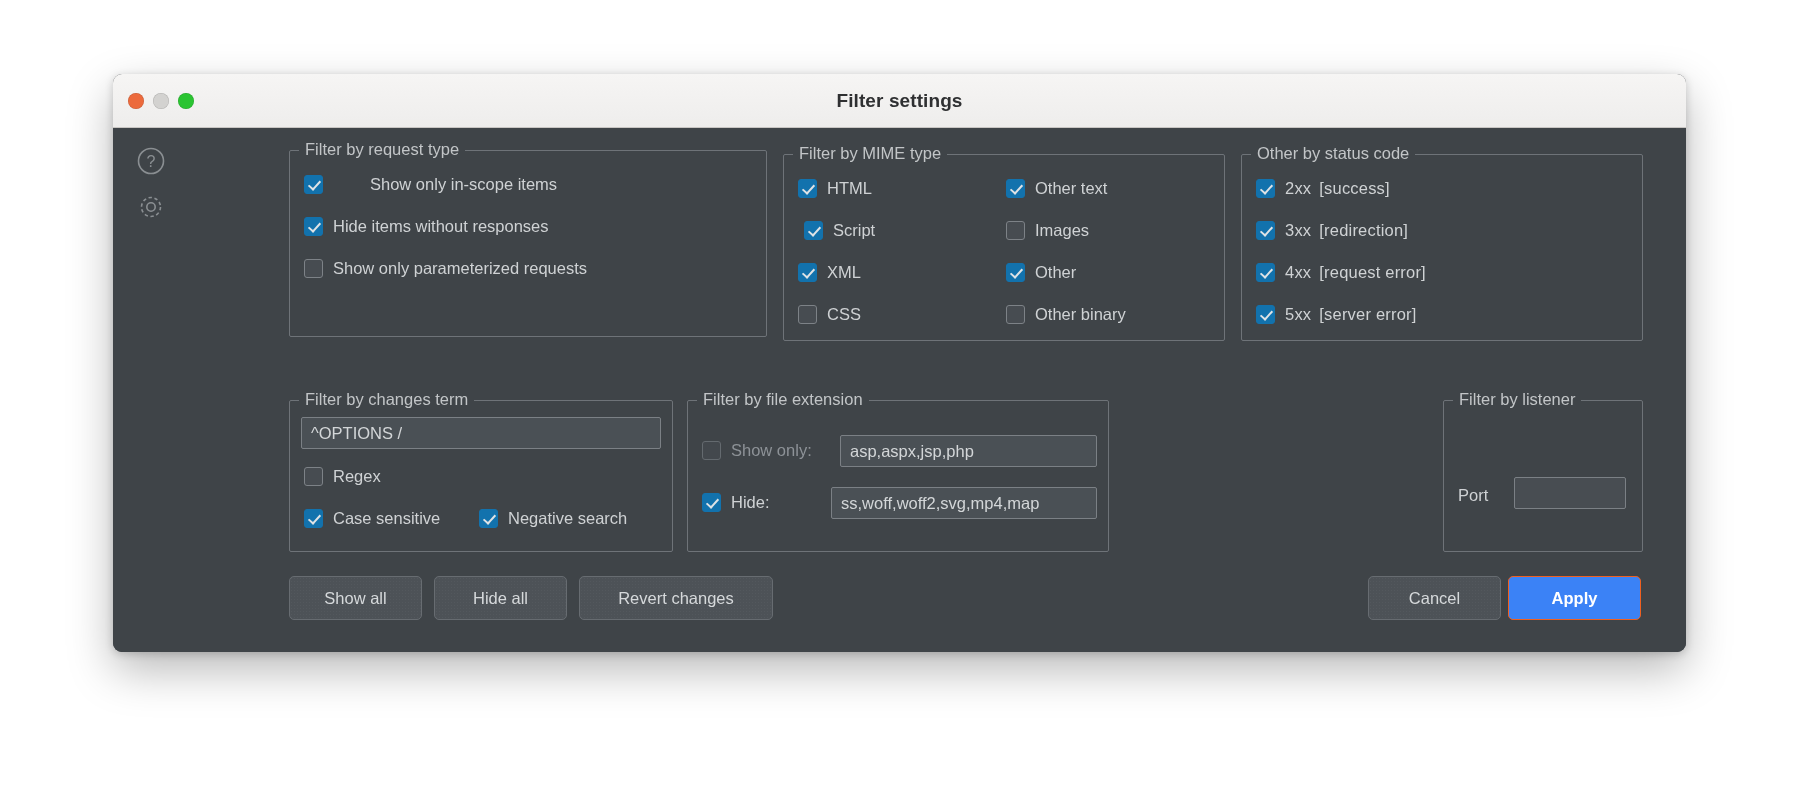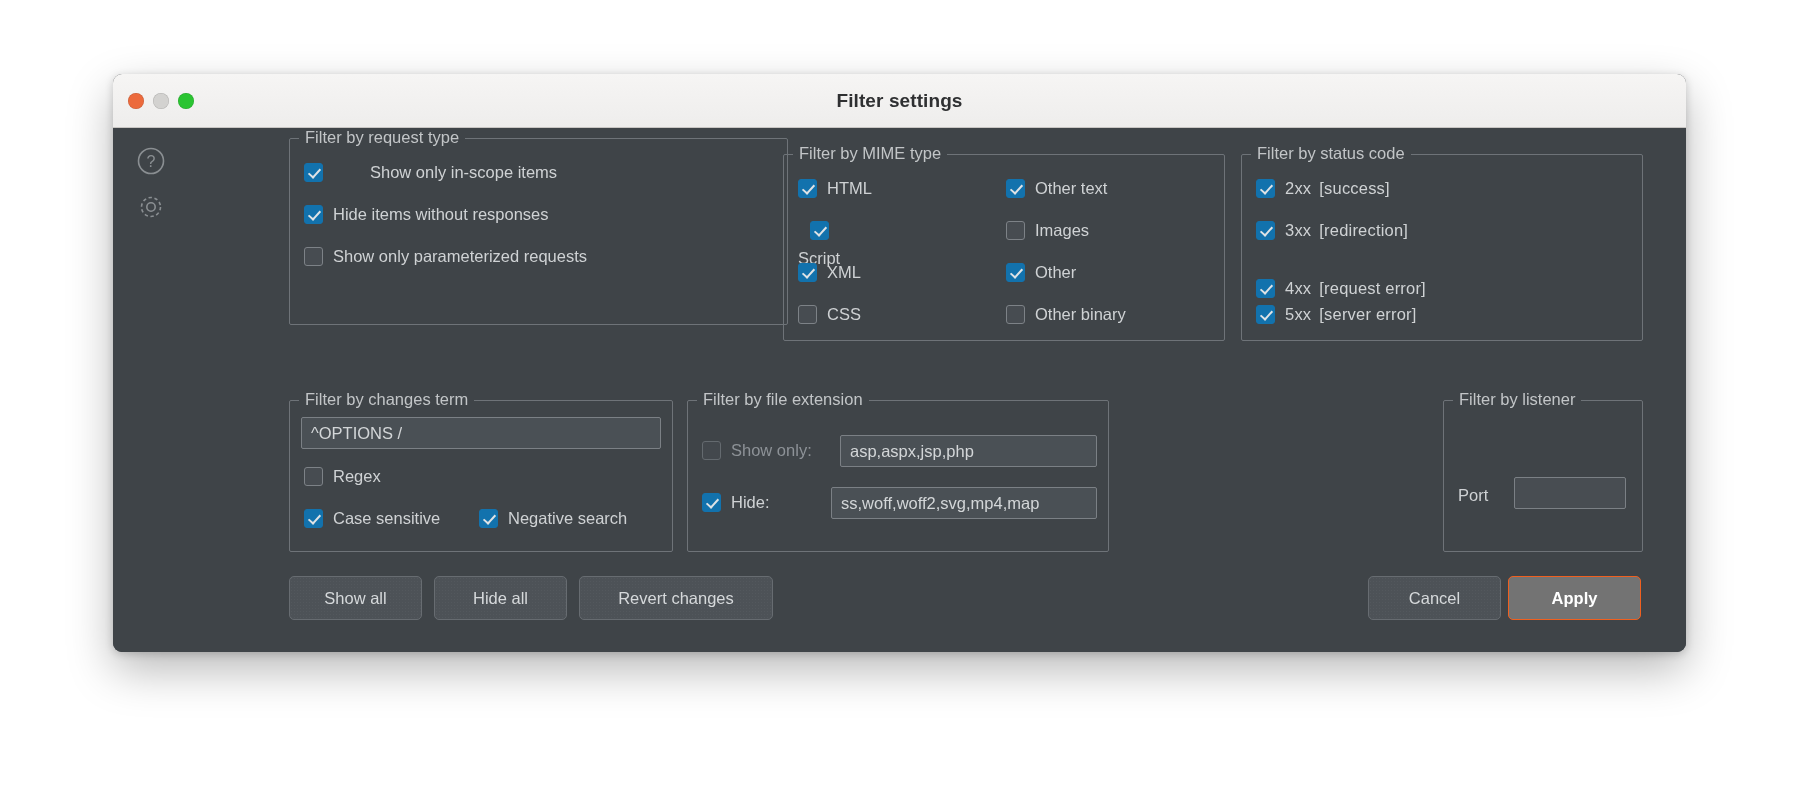--- a/index.html
+++ b/index.html
@@ -197,21 +197,21 @@
     font-size: 16.5px;
     font-family: "Liberation Sans", sans-serif;
     display: flex;
     align-items: center;
     justify-content: center;
     cursor: pointer;
     background-image: radial-gradient(rgba(255,255,255,0.035) 0.5px, transparent 0.6px);
     background-size: 3px 3px;
   }
   .btn.primary {
-    background: #737373;
+    background: #3b82f6;
     border-color: #f0601f;
     color: #ffffff;
     font-weight: bold;
     background-image: none;
   }
 </style>
 </head>
 <body>
 
 <div id="screen">
@@ -239,21 +239,21 @@
         <span class="rail-icon">
           <svg width="30" height="30" viewBox="0 0 30 30">
             <g fill="none" stroke="#b9bdc0" stroke-width="1.6">
               <circle cx="15" cy="15" r="4.2"></circle>
               <circle cx="15" cy="15" r="9.5" stroke-dasharray="3.4 2.6"></circle>
             </g>
           </svg>
         </span>
       </div>
 
-      <div class="group" style="left:176px; top:10px; width:476px; height:185px;padding-left:21px;">
+      <div class="group" style="left:176px; top:22px; width:476px; height:185px;">
         <span class="legend">Filter by request type</span>
 
         <div class="cbrow" style="left:14px; top:24px;gap:47px;">
           <span class="cb on"></span>
           <span class="cblabel">Show only in-scope items</span>
         </div>
 
         <div class="cbrow" style="left:14px; top:66px;">
           <span class="cb on"></span>
           <span class="cblabel">Hide items without responses</span>
@@ -265,21 +265,21 @@
         </div>
       </div>
 
       <div class="group" style="left:670px; top:26px; width:440px; height:185px;">
         <span class="legend">Filter by MIME type</span>
 
         <div class="cbrow" style="left:14px; top:24px;">
           <span class="cb on"></span>
           <span class="cblabel">HTML</span>
         </div>
-        <div class="cbrow" style="left:14px; top:66px;flex-direction:column;">
+        <div class="cbrow" style="left:20px; top:66px;">
           <span class="cb on"></span>
           <span class="cblabel">Script</span>
         </div>
         <div class="cbrow" style="left:14px; top:108px;">
           <span class="cb on"></span>
           <span class="cblabel">XML</span>
         </div>
         <div class="cbrow" style="left:14px; top:150px;">
           <span class="cb off"></span>
           <span class="cblabel">CSS</span>
@@ -297,31 +297,31 @@
           <span class="cb on"></span>
           <span class="cblabel">Other</span>
         </div>
         <div class="cbrow" style="left:222px; top:150px;">
           <span class="cb off"></span>
           <span class="cblabel">Other binary</span>
         </div>
       </div>
 
       <div class="group" style="left:1128px; top:26px; width:400px; height:185px;">
-        <span class="legend">Filter by status code</span>
+        <span class="legend">Other by status code</span>
 
         <div class="cbrow" style="left:14px; top:24px;">
           <span class="cb on"></span>
           <span class="cblabel code"><span>2xx</span><span class="desc">[success]</span></span>
         </div>
         <div class="cbrow" style="left:14px; top:66px;">
           <span class="cb on"></span>
           <span class="cblabel code"><span>3xx</span><span class="desc">[redirection]</span></span>
         </div>
-        <div class="cbrow" style="left:14px; top:124px;">
+        <div class="cbrow" style="left:14px; top:108px;">
           <span class="cb on"></span>
           <span class="cblabel code"><span>4xx</span><span class="desc">[request error]</span></span>
         </div>
         <div class="cbrow" style="left:14px; top:150px;">
           <span class="cb on"></span>
           <span class="cblabel code"><span>5xx</span><span class="desc">[server error]</span></span>
         </div>
       </div>
 
       <div class="group" style="left:176px; top:272px; width:382px; height:150px;">

